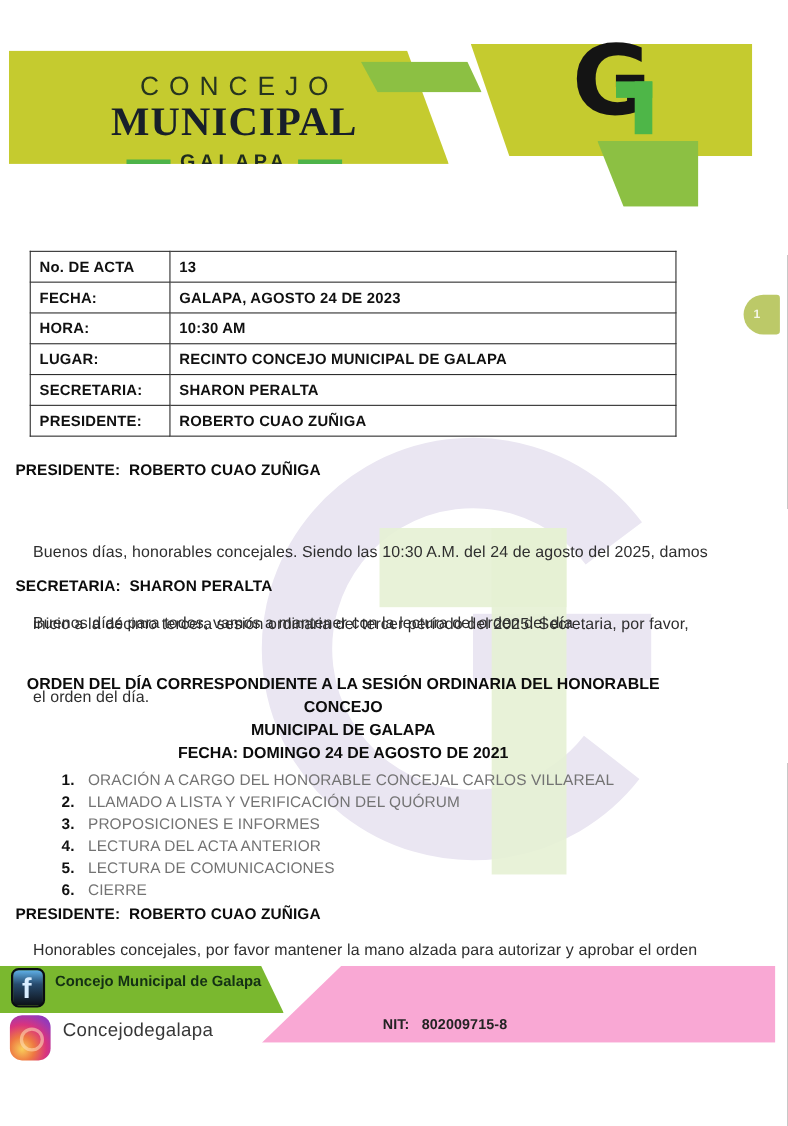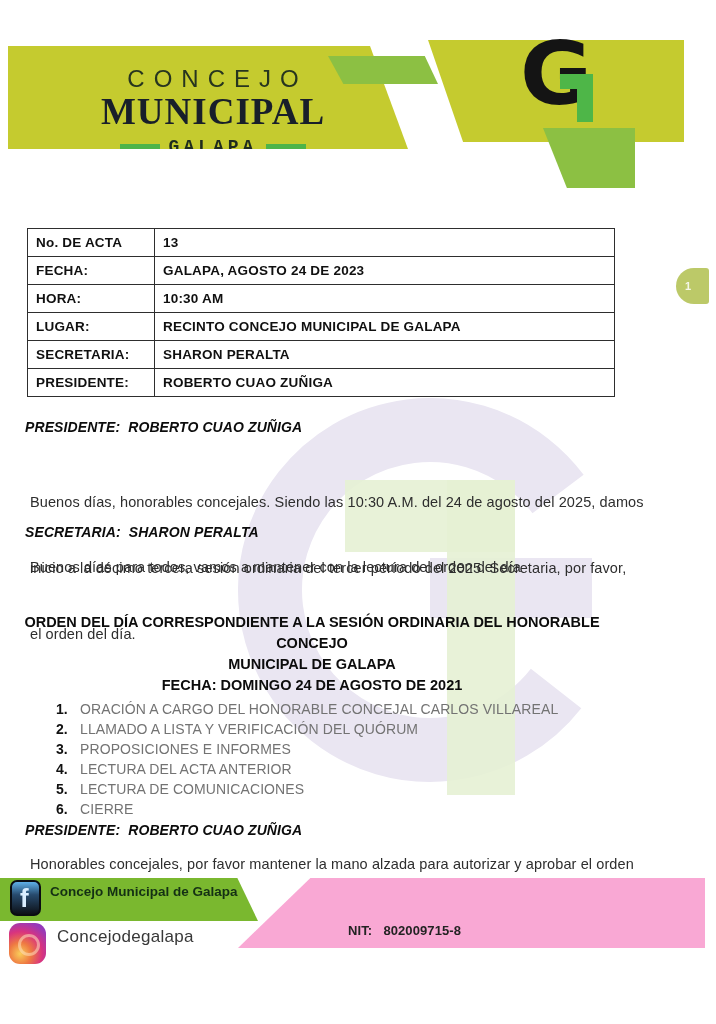--- a/index.html
+++ b/index.html
@@ -9,21 +9,21 @@
   
   .wm{position:absolute;left:170px;top:330px;pointer-events:none;}
 
   
   .hdr-left{position:absolute;left:8px;top:46px;width:400px;height:103px;background:#c5cb2f;
             clip-path:polygon(0 0,90.5% 0,100% 100%,0 100%);}
   .org{position:absolute;left:88px;top:3px;width:234px;text-align:center;margin-top:16px;}
   .org-l1{font-size:24px;letter-spacing:9px;padding-left:9px;color:#27351f;font-weight:500;}
   .org-l2{font-family:"Liberation Serif",serif;font-weight:700;font-size:37px;line-height:1.05;
           color:#181f2a;letter-spacing:1px;}
-  .org-l3{display:flex;align-items:center;justify-content:center;gap:9px;margin-top:5px;font-family:Liberation Mono, monospace;}
+  .org-l3{display:flex;align-items:center;justify-content:center;gap:9px;margin-top:5px;}
   .org-dash{width:40px;height:5px;background:#4db449;}
   .org-l3 .galapa{font-size:18px;font-weight:700;letter-spacing:4px;color:#1e2b1e;}
 
   .hdr-bridge{position:absolute;left:328px;top:56px;width:110px;height:28px;background:#8cc043;
               clip-path:polygon(0 0,88% 0,100% 100%,14% 100%);}
   .hdr-right{position:absolute;left:428px;top:40px;width:256px;height:102px;background:#c5cb2f;
              clip-path:polygon(0 0,100% 0,100% 100%,13.7% 100%);}
   .hdr-para{position:absolute;left:543px;top:128px;width:92px;height:60px;background:#8cc043;
             clip-path:polygon(0 0,100% 0,100% 100%,26% 100%);}
   .logo-g{position:absolute;left:520px;top:30px;font-family:"DejaVu Sans",sans-serif;
@@ -37,22 +37,22 @@
   .meta-table td{border:1.6px solid #2e2e2e;font-weight:700;font-size:13.5px;color:#101010;
                  padding:0 0 0 8px;height:27px;letter-spacing:0.2px;}
   .meta-table td.lbl{width:118px;}
 
   
   .page-tab{position:absolute;left:676px;top:268px;width:33px;height:36px;background:#bcc968;
             border-radius:18px 3px 3px 18px;display:flex;align-items:center;}
   .page-tab span{color:rgba(255,255,255,0.85);font-size:11px;font-weight:700;margin-left:9px;}
 
   
-  .h-speaker{position:absolute;left:25px;font-weight:700;font-size:14px;color:#0c0c0c;
-             white-space:pre;letter-spacing:0.1px;font-style:italic;}
+  .h-speaker{position:absolute;left:14px;font-weight:700;font-size:14px;color:#0c0c0c;
+             white-space:pre;letter-spacing:0.1px;}
   .para{position:absolute;left:30px;font-size:14.5px;color:#2e2e2e;line-height:22px;
         white-space:pre;letter-spacing:0.1px;}
   .agenda-title{position:absolute;left:0;top:612px;width:624px;text-align:center;font-weight:700;
                 font-size:14.5px;color:#0c0c0c;line-height:21px;}
   .agenda{position:absolute;left:56px;top:699px;}
   .agenda-item{display:flex;height:20px;align-items:center;}
   .agenda-item .num{font-weight:700;font-size:14px;color:#111;width:24px;}
   .agenda-item .txt{font-size:14px;color:#737373;letter-spacing:0.1px;}
 
   

